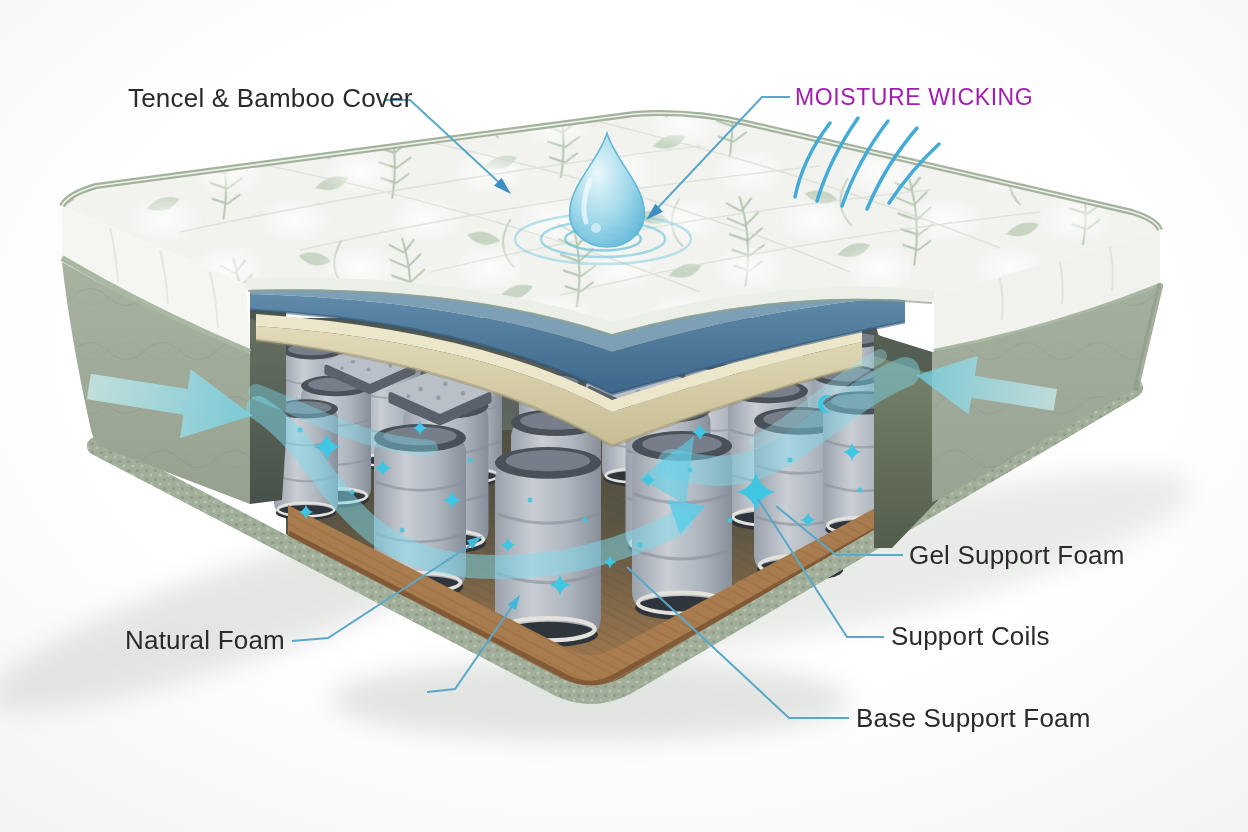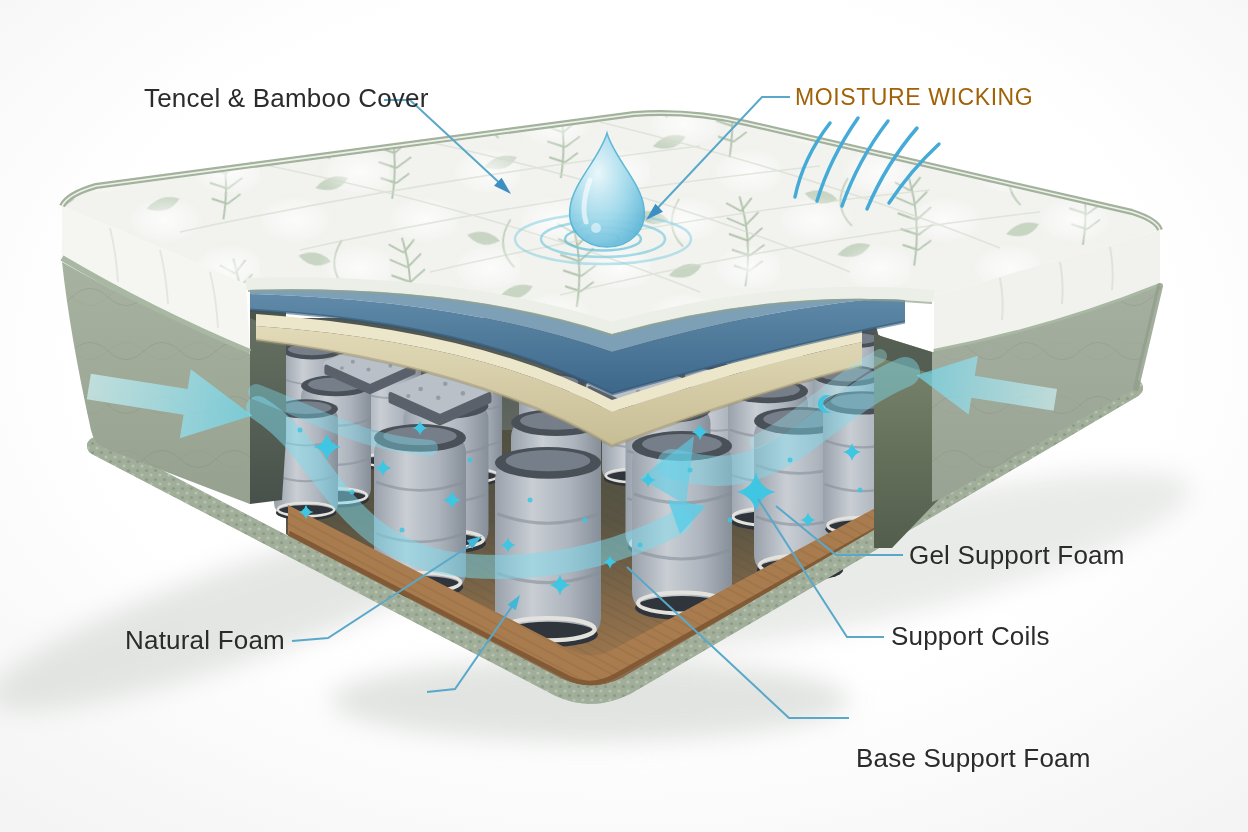--- a/index.html
+++ b/index.html
@@ -1,21 +1,21 @@
 <!DOCTYPE html>
 <html><head>
 <meta charset="utf-8">
 <style>
   html,body{margin:0;padding:0;background:#fff;}
   #stage{position:relative;width:1248px;height:832px;overflow:hidden;
          background:#ffffff;font-family:"Liberation Sans","DejaVu Sans",sans-serif;}
   #art{position:absolute;left:0;top:0;}
   .lbl{position:absolute;white-space:nowrap;color:#2b2b2b;font-size:26px;
        letter-spacing:.2px;line-height:1.1;}
-  .lbl.accent{color:#a16207;font-size:23px;letter-spacing:.6px;text-align:center;}
+  .lbl.accent{color:#a21caf;font-size:23px;letter-spacing:.6px;text-align:center;}
 </style>
 </head>
 <body>
 
 <div id="stage">
 
 <svg id="art" width="1248" height="832" viewBox="0 0 1248 832" xmlns="http://www.w3.org/2000/svg">
 <defs>
   <radialGradient id="bgRad" cx="50%" cy="42%" r="80%">
     <stop offset="0.55" stop-color="#ffffff"></stop>
@@ -313,20 +313,20 @@
   <path d="M427,692 L455,689 L515,602"></path>
 </g>
 <g>
   <path d="M0,0 L-18,-5.5 L-18,5.5 Z" transform="translate(511,194) rotate(43)" fill="#3d8ec2"></path>
   <path d="M0,0 L-18,-5.5 L-18,5.5 Z" transform="translate(646,220) rotate(137)" fill="#3d8ec2"></path>
   <path d="M0,0 L-15,-5 L-15,5 Z" transform="translate(482,536) rotate(-34)" fill="#43b7d8"></path>
   <path d="M0,0 L-15,-5 L-15,5 Z" transform="translate(520,595) rotate(-56)" fill="#43b7d8"></path>
 </g>
 </svg>
 
-<div class="lbl" style="left:144px;top:84px">Tencel &amp; Bamboo Cover</div>
+<div class="lbl" style="left:128px;top:84px">Tencel &amp; Bamboo Cover</div>
 <div class="lbl accent" style="left:795px;top:85px">MOISTURE WICKING</div>
 <div class="lbl" style="left:909px;top:541px">Gel Support Foam</div>
 <div class="lbl" style="left:891px;top:622px">Support Coils</div>
-<div class="lbl" style="left:856px;top:744px">Base Support Foam</div>
+<div class="lbl" style="left:856px;top:704px">Base Support Foam</div>
 <div class="lbl" style="left:125px;top:626px">Natural Foam</div>
 
 </div>
 
 </body></html>

